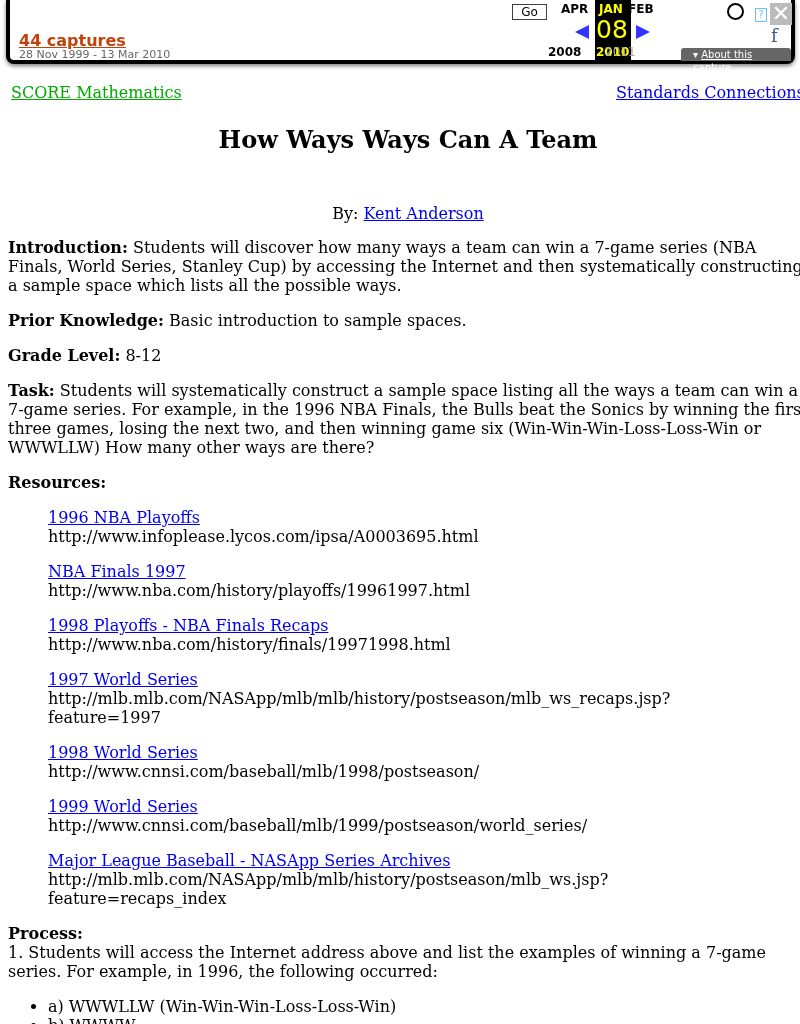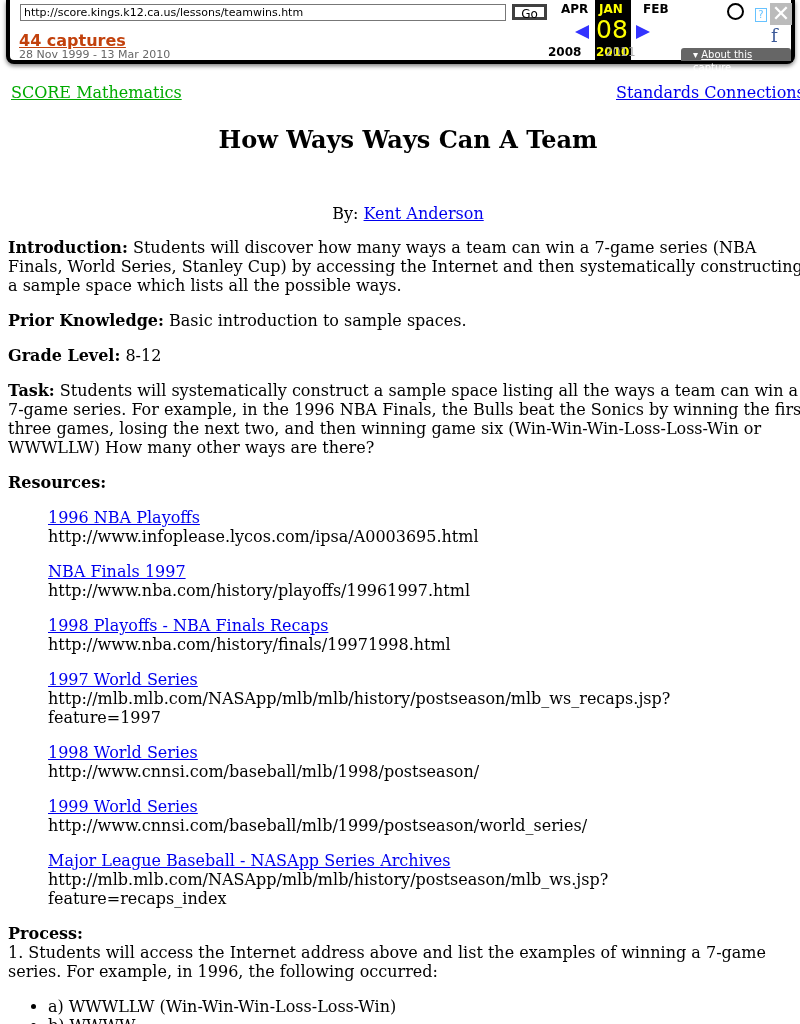--- a/index.html
+++ b/index.html
@@ -20,38 +20,38 @@
     box-shadow: 0 2px 4px rgba(0,0,0,0.5);
     font-family: "DejaVu Sans", sans-serif;
   }
   .wb-url {
     position: absolute; left: 10px; top: 4px; width: 486px; height: 17px;
     border: 1px solid #777; font-size: 11px; padding: 0 3px; line-height: 15px;
     font-family: "DejaVu Sans", sans-serif; color: #000; background: #fff;
   }
   .wb-go {
     position: absolute; left: 502px; top: 4px; width: 35px; height: 16px;
-    border: 3px solid #404040; background: #fff; font-size: 12px; text-align: center;
+    border: 1px solid #404040; background: #fff; font-size: 12px; text-align: center;
     line-height: 14px; padding: 0; font-family: "DejaVu Sans", sans-serif; color: #000;
   }
   .wb-captures {
     position: absolute; left: 9px; top: 31px; font-size: 16px; font-weight: bold;
     color: #c2410c; text-decoration: underline;
   }
   .wb-range {
     position: absolute; left: 9px; top: 48px; font-size: 11px; color: #666;
   }
   .wb-month { position: absolute; top: 2px; font-size: 12px; font-weight: bold; }
   .wb-year { position: absolute; top: 45px; font-size: 12px; font-weight: bold; }
   .m-prev { left: 551px; color: #000; }
   .m-cur-bg {
     position: absolute; left: 585px; top: 0; width: 36px; height: 60px; background: #000;
   }
   .m-cur { left: 589px; color: #ffff00; }
-  .m-next { left: 633px; color: #000; }
+  .m-next { left: 618px; color: #000; }
   .y-prev { left: 538px; color: #000; }
   .y-cur { left: 586px; color: #ffff00; }
   .y-next { left: 595px; color: #aaa; font-weight: normal; text-align: center; }
   .wb-day {
     position: absolute; left: 586px; top: 15px; font-size: 25px; font-weight: normal;
     color: #ffff00; line-height: 30px;
   }
   .arrow-left {
     position: absolute; left: 565px; top: 25px; width: 0; height: 0;
     border-top: 7px solid transparent; border-bottom: 7px solid transparent;
@@ -104,21 +104,20 @@
   .resources { margin: 0 0 16px 40px; }
   .res-item { margin-bottom: 16px; }
   .res-url { display: block; }
   .process-list { margin: 16px 0 0 0; padding-left: 40px; }
   .process-list li { margin: 0; }
 </style>
 </head>
 <body>
 
 <div class="wb-toolbar">
-  <input class="wb-url" type="text" value="http://score.kings.k12.ca.us/lessons/teamwins.htm" style="">
   <button class="wb-go">Go</button>
   <span class="wb-captures">44 captures</span>
   <span class="wb-range">28 Nov 1999 - 13 Mar 2010</span>
 
   <div class="m-cur-bg"></div>
   <span class="wb-month m-prev">APR</span>
   <span class="wb-month m-cur">JAN</span>
   <span class="wb-month m-next">FEB</span>
   <span class="arrow-left"></span>
   <span class="wb-day">08</span>

